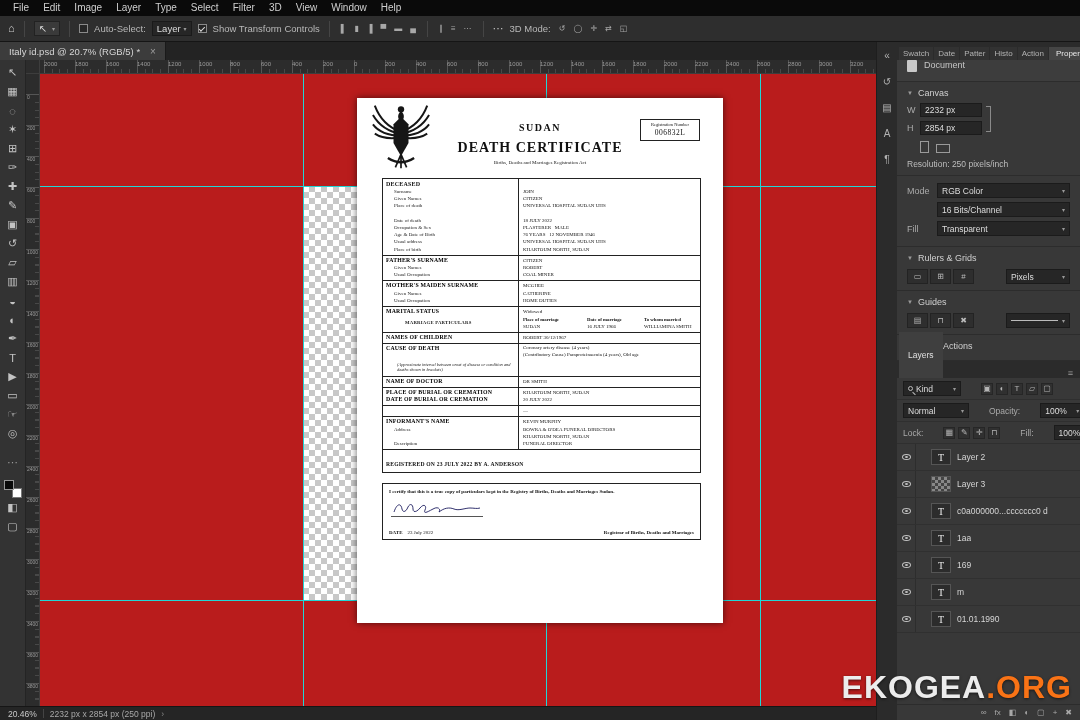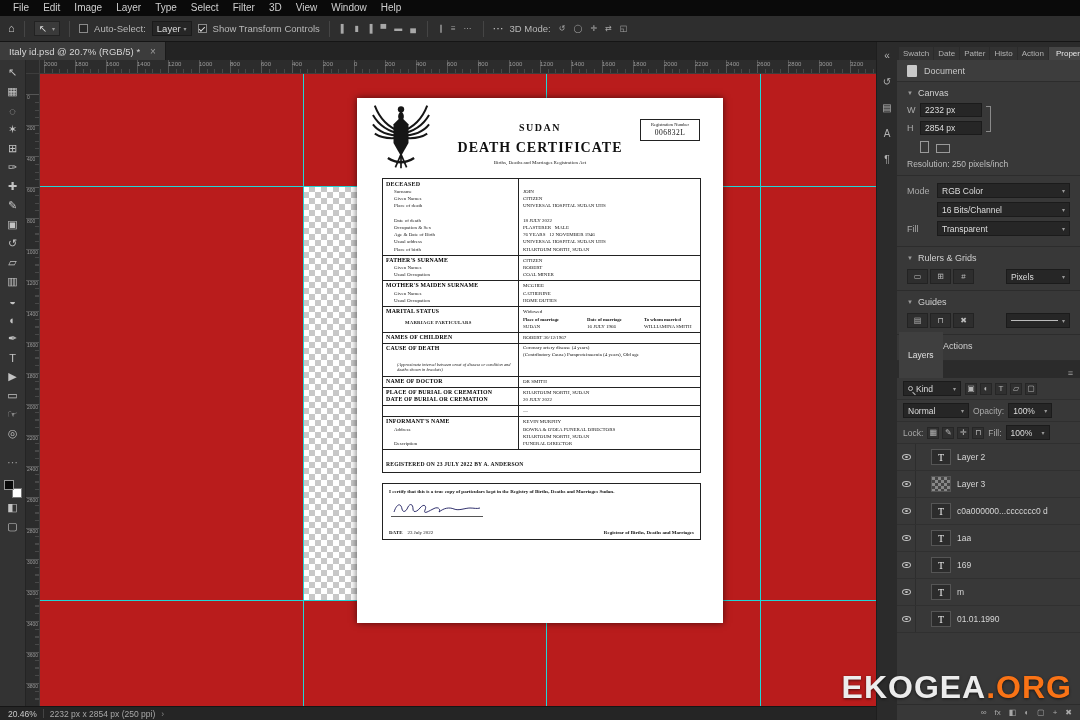--- a/index.html
+++ b/index.html
@@ -99,21 +99,21 @@
 .registrar{margin-left:auto;font-weight:bold}
 
 
 #dock-strip{position:absolute;left:876px;top:42px;width:21px;bottom:0;background:#2b2b2b;border-left:1px solid #1e1e1e;display:flex;flex-direction:column;align-items:center;padding-top:8px;gap:15px;color:#b2b2b2;font-size:10px}
 
 
 #panels{position:absolute;left:897px;top:42px;width:183px;bottom:0;background:#383838;display:flex;flex-direction:column;font-size:9px;color:#c6c6c6;overflow:hidden}
 #panel-tabs{display:flex;align-items:flex-end;background:#2b2b2b;height:18px;padding:3px 2px 0;gap:1px;white-space:nowrap;overflow:hidden}
 .ptab{background:#323232;color:#b2b2b2;font-size:8px;padding:2px 4px;flex:none}
 .ptab:last-of-type{background:#454545;color:#e8e8e8;padding:2px 7px}
-.doc-row{display:flex;align-items:center;gap:7px;height:22px;padding:0 10px;background:#3d3d3d;border-bottom:1px solid #2c2c2c}
+.doc-row{display:flex;gap:7px;height:22px;padding:0 10px;background:#3d3d3d;border-bottom:1px solid #2c2c2c}
 .doc-ic{width:10px;height:12px;background:#c9c9c9;border-radius:1px}
 .psec{padding:3px 10px 6px;border-bottom:1px solid #2c2c2c}
 .psec-h{display:flex;align-items:center;gap:5px;height:16px;font-size:9px;color:#d0d0d0}
 .chev{font-size:6px;color:#9a9a9a}
 .dims{display:flex;align-items:center;gap:4px;margin-top:2px}
 .dimcol{display:flex;flex-direction:column;gap:4px}
 .dimrow{display:flex;align-items:center;gap:5px}
 .dlab{width:8px;color:#aaa}
 .pinput{width:62px;height:14px;background:#262626;border:1px solid #1b1b1b;color:#ddd;display:flex;align-items:center;padding:0 4px;font-size:8.5px}
 .linkbr{width:5px;height:26px;border:1px solid #8a8a8a;border-left:none}
@@ -131,21 +131,21 @@
 .btnrow{display:flex;align-items:center;justify-content:space-between;margin-top:3px}
 .icon-btns{display:flex;gap:2px}
 .ibtn{width:21px;height:15px;background:#2e2e2e;border:1px solid #232323;display:flex;align-items:center;justify-content:center;font-size:8px;color:#bbb}
 .line-swatch{flex:1;height:1px;background:#bbb;margin-right:4px}
 
 
 #layers-panel{display:flex;flex-direction:column;flex:1;min-height:0;background:#383838}
 #layers-tabbar{background:#2b2b2b;height:17px;display:flex;align-items:flex-end;padding:3px 2px 0}
 .ltab{background:#3f3f3f;color:#e0e0e0;font-size:8.5px;padding:18px 9px}
 .pmenu{margin-left:auto;color:#9a9a9a;font-size:9px;padding:0 5px}
-.lp-row{display:flex;align-items:center;gap:4px;padding:3px 6px;border-bottom:1px solid #2f2f2f}
+.lp-row{display:flex;align-items:center;gap:20px;padding:3px 6px;border-bottom:1px solid #2f2f2f}
 .lp-lab{color:#aaa;font-size:8.5px}
 .pdrop.kind{flex:none;width:58px}
 .pdrop.blendsel{flex:none;width:66px}
 .mag{width:5px;height:5px;border:1px solid #bbb;border-radius:50%;position:relative;margin-right:3px;flex:none}
 .mag::after{content:"";position:absolute;width:4px;height:1px;background:#bbb;transform:rotate(45deg);left:3px;top:6px}
 .ficons{display:flex;gap:3px;align-items:center}
 .fic{min-width:12px;height:12px;display:flex;align-items:center;justify-content:center;font-size:8px;color:#b5b5b5;background:#303030;border:1px solid #262626;padding:0 1px}
 #layer-list{flex:1;min-height:0;overflow:hidden}
 .layer-row{height:27px;display:flex;align-items:center;border-bottom:1px solid #303030;padding-right:4px}
 .layer-row[data-type="group"]{background:#4b4b4b}

